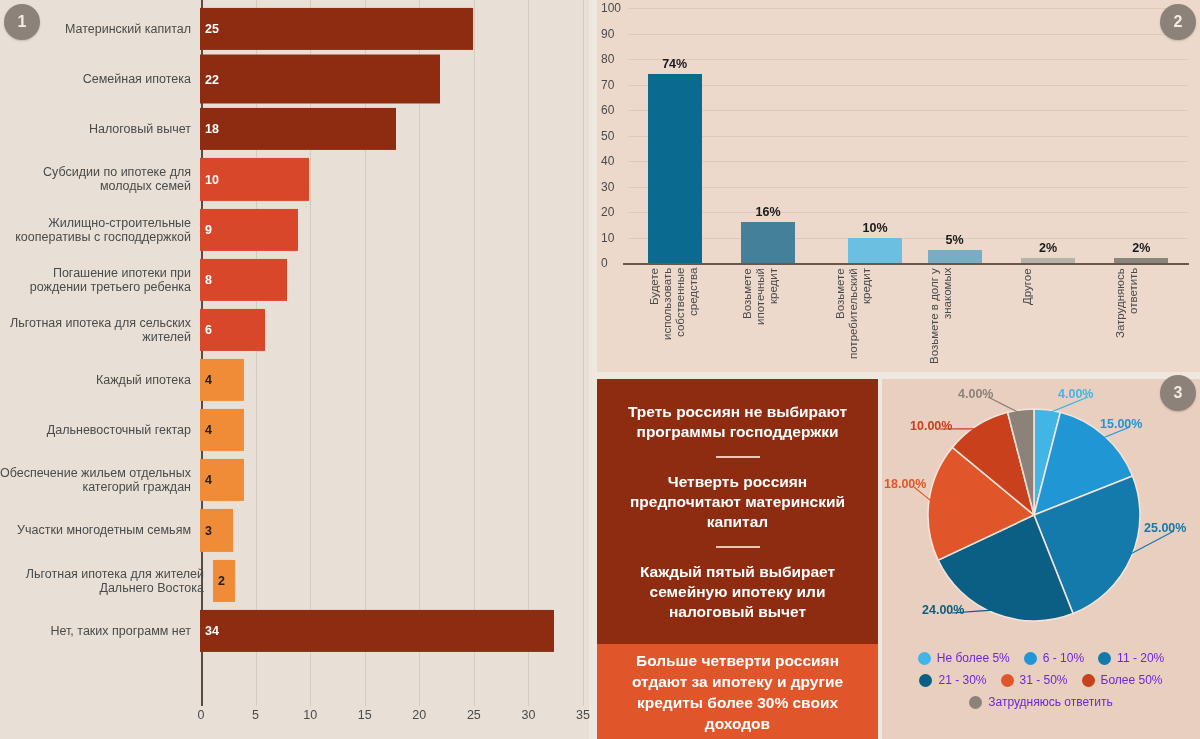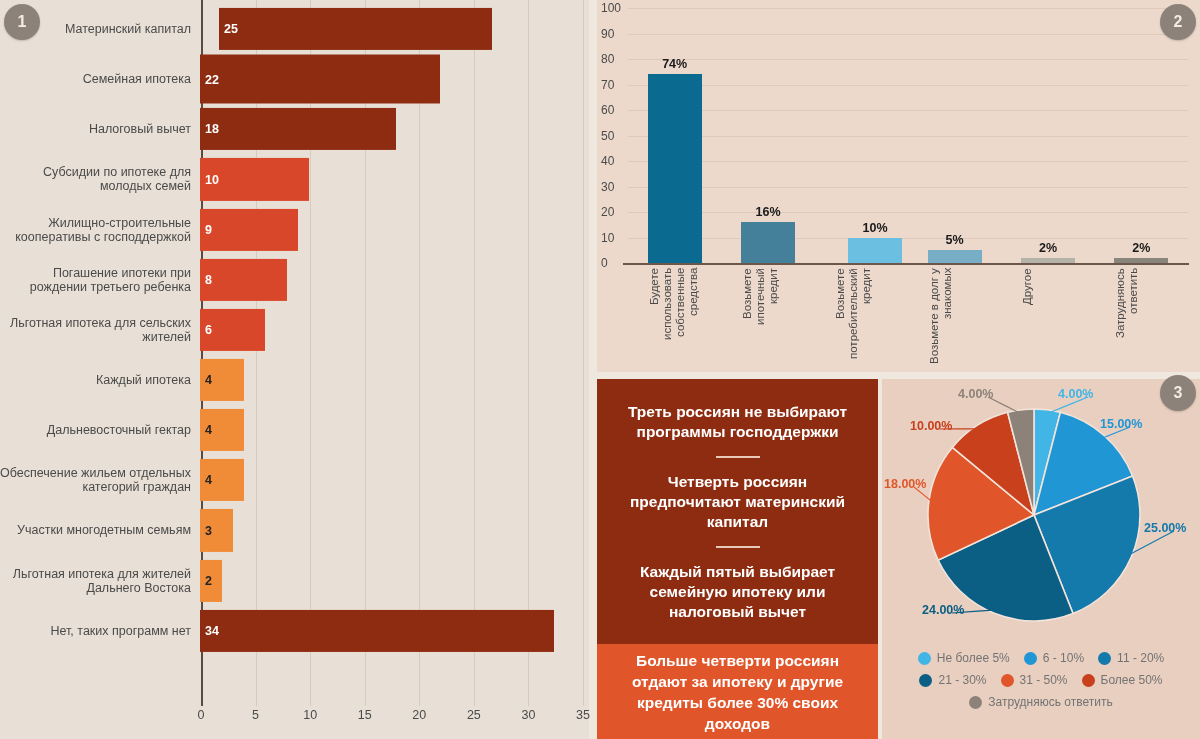--- a/index.html
+++ b/index.html
@@ -74,21 +74,21 @@
           display:flex;align-items:center;justify-content:center;padding:4px 12px;box-sizing:border-box;}
   .tx-bot-line{font-size:15.5px;font-weight:bold;color:#ffffff;text-align:center;line-height:21px;}
 
   
   .pie-wrap{position:absolute;left:0;top:0;width:318px;height:262px;}
   .pie-lbl{position:absolute;font-size:12.5px;font-weight:bold;white-space:nowrap;}
   .legend{position:absolute;left:0;top:262px;width:318px;height:98px;
           display:flex;flex-wrap:wrap;align-content:flex-start;justify-content:center;padding-top:6px;box-sizing:border-box;}
   .lg-item{display:flex;align-items:center;margin:4px 7px;}
   .lg-dot{width:13px;height:13px;border-radius:50%;margin-right:6px;flex:none;}
-  .lg-txt{font-size:12px;color:#737373;white-space:nowrap;}
+  .lg-txt{font-size:12px;color:#6d28d9;white-space:nowrap;}
 </style>
 </head>
 <body>
 
 <div class="page">
 
   <div class="panel-left"></div>
   <div class="panel-tr"></div>
   <div class="gutter"></div>
   <div class="gutter2"></div>
@@ -105,21 +105,21 @@
         <div class="gridv" style="left: 255.571px;"></div>
         <div class="gridv" style="left: 310.143px;"></div>
         <div class="gridv" style="left: 364.714px;"></div>
         <div class="gridv" style="left: 419.286px;"></div>
         <div class="gridv" style="left: 473.857px;"></div>
         <div class="gridv" style="left: 528.429px;"></div>
         <div class="gridv" style="left: 583px;"></div>
       </div>
     <div class="axisline"></div>
     <div class="bc-rows" id="bc-rows">
-        <div class="brow" style="height: 50.1429px; gap: 19px;">
+        <div class="brow" style="height: 50.1429px;">
           <div class="blabel">Материнский капитал</div>
           <div class="btrack">
             <div class="bar" style="width: 272.857px; height: 42.1429px; background: rgb(142, 44, 17);">
               <span class="bval light">25</span>
             </div>
           </div>
         </div>
         <div class="brow" style="height: 50.1429px;">
           <div class="blabel">Семейная ипотека</div>
           <div class="btrack">
@@ -193,21 +193,21 @@
           </div>
         </div>
         <div class="brow" style="height: 50.1429px;">
           <div class="blabel">Участки многодетным семьям</div>
           <div class="btrack">
             <div class="bar" style="width: 32.7429px; height: 42.1429px; background: rgb(240, 140, 56);">
               <span class="bval dark">3</span>
             </div>
           </div>
         </div>
-        <div class="brow" style="height: 50.1429px;">
+        <div class="brow" style="height: 50.1429px; margin-left: 13px;">
           <div class="blabel">Льготная ипотека для жителей Дальнего Востока</div>
           <div class="btrack">
             <div class="bar" style="width: 21.8286px; height: 42.1429px; background: rgb(240, 140, 56);">
               <span class="bval dark">2</span>
             </div>
           </div>
         </div>
         <div class="brow" style="height: 50.1429px;">
           <div class="blabel">Нет, таких программ нет</div>
           <div class="btrack">

